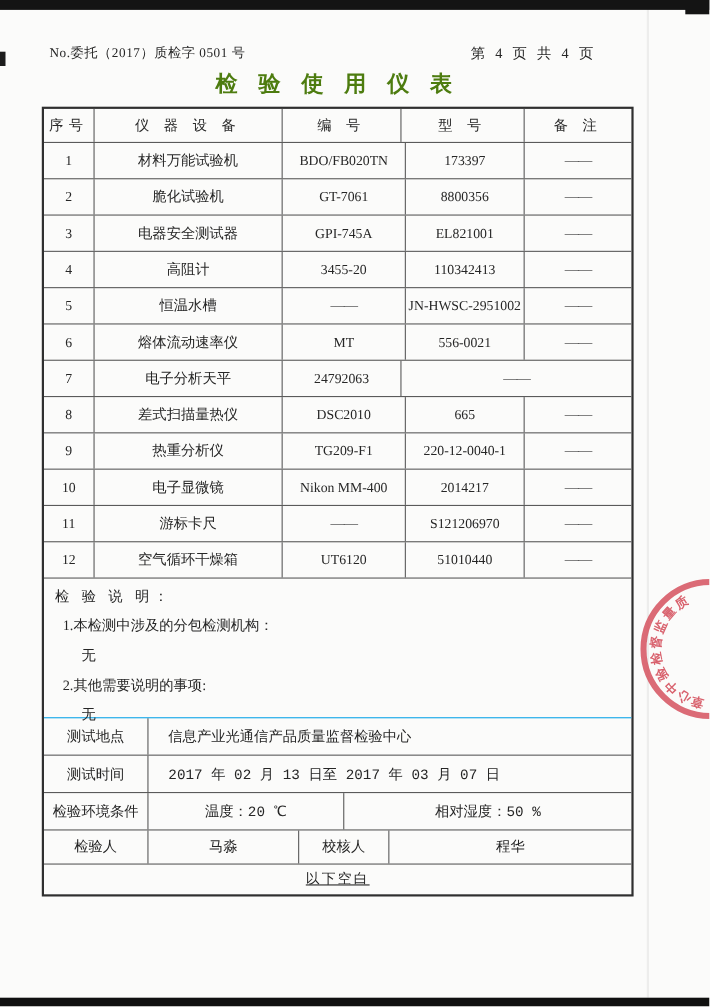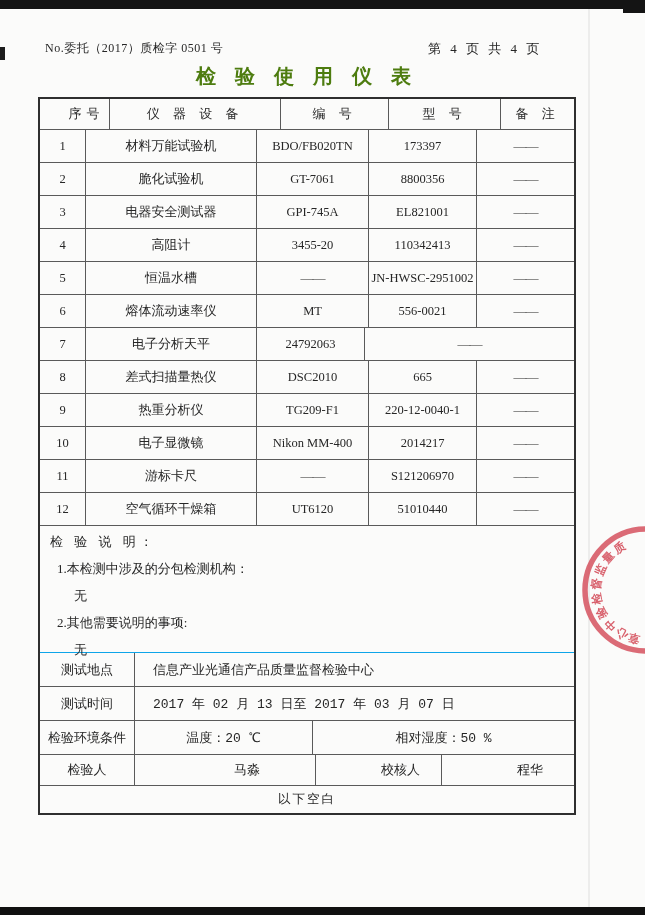--- a/index.html
+++ b/index.html
@@ -25,44 +25,44 @@
                font-size:20px; font-weight:bold; letter-spacing:7px; color:#4d7c0f; }
 
   
   .doc-table { position:absolute; left:38px; top:97px; width:538px; border:2px solid #2f2f2f; background:transparent; }
   .row { display:flex; border-bottom:1px solid #5a5a5a; }
   .row:last-child { border-bottom:none; }
   .cell { border-right:1px solid #5a5a5a; display:flex; align-items:center; justify-content:center;
           font-size:13px; overflow:hidden; }
   .cell:last-child { border-right:none; }
 
-  .header-row { height:31px;padding-left:24px; }
+  .header-row { height:31px; }
   .header-row .cell { letter-spacing:5px; font-size:13px; color:#2a2a2a; }
   .data-row { height:33px; }
   .c1 { width:46px; }
   .c2 { width:171px; }
   .c3 { width:112px; }
   .c4 { width:108px; }
   .c5 { flex:1; }
   .num { font-size:12.5px; }
   .dash { color:#4e4e4e; letter-spacing:-1px; }
 
   .notes-cell { height:127px; border-bottom:1px solid #0ea5e9; padding:7px 10px 0 10px; font-size:13px; }
   .notes-title { letter-spacing:4px; }
   .notes-line { margin-top:9px; padding-left:7px; }
   .notes-answer { margin-top:9px; padding-left:24px; }
 
   .info-row { height:34px;font-family:Liberation Mono, monospace; }
   .ilabel { width:95px; }
   .ivalue { flex:1; justify-content:flex-start; padding-left:18px; }
   .env-temp { width:178px; }
-  .people-row { height:31px;gap:44px; }
+  .people-row { height:31px; }
   .p-name1 { width:137px; }
   .p-label2 { width:82px; }
-  .footer-row { height:27px; }
+  .footer-row { height:27px;text-decoration:underline; }
   .footer-row .cell { letter-spacing:2px; font-size:12.5px; }
 
   
   .seal { position:absolute; left:555px; top:515px; width:90px; height:150px; }
   .seal text { font-size:11.5px; font-weight:bold; font-family:"Liberation Serif","DejaVu Serif",serif; }
 </style>
 </head>
 <body>
 
 <div class="scan-bar-top"></div>

